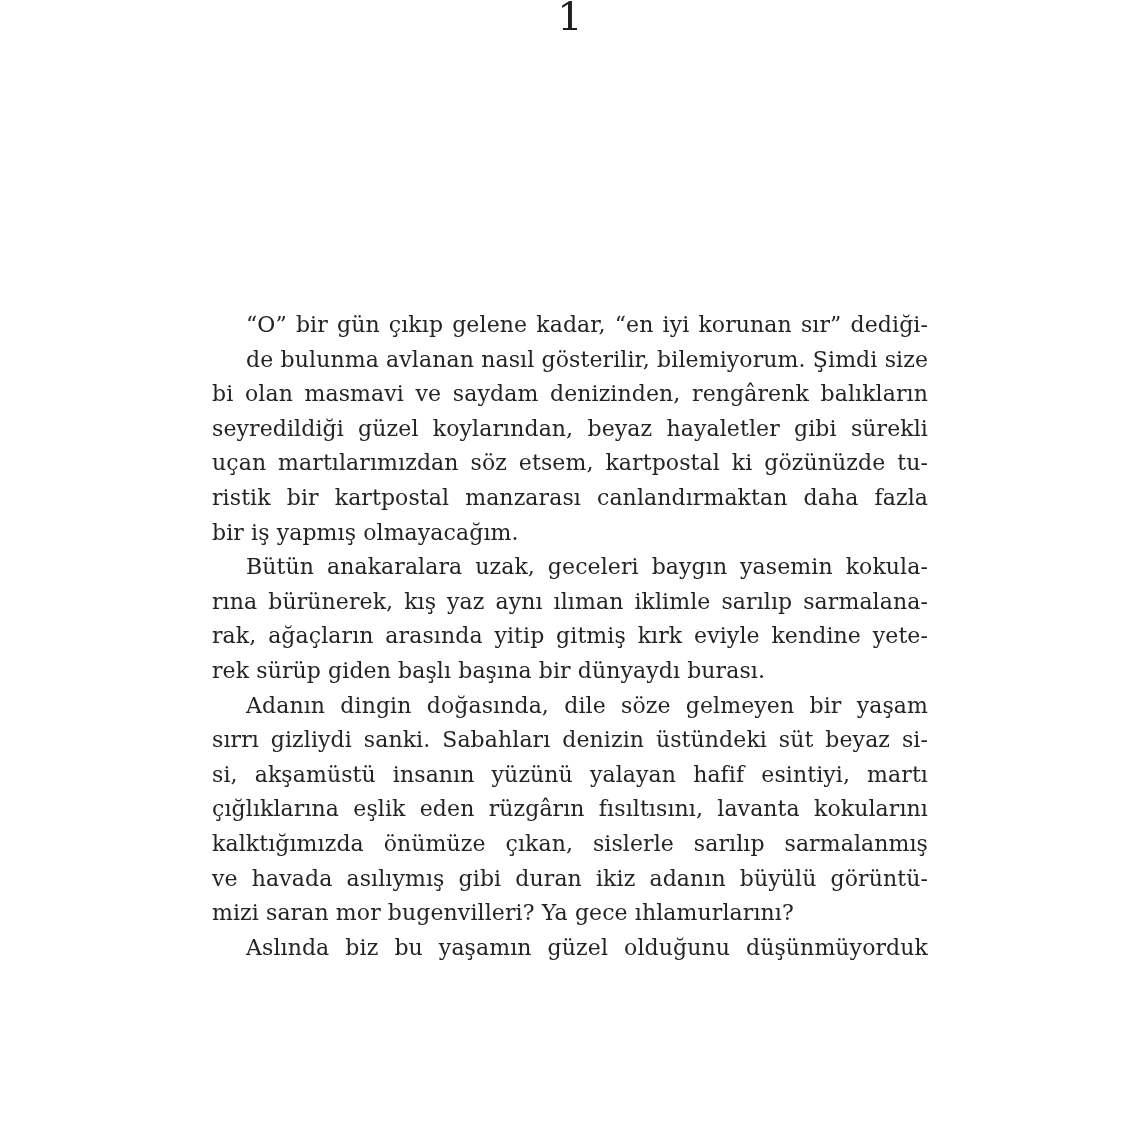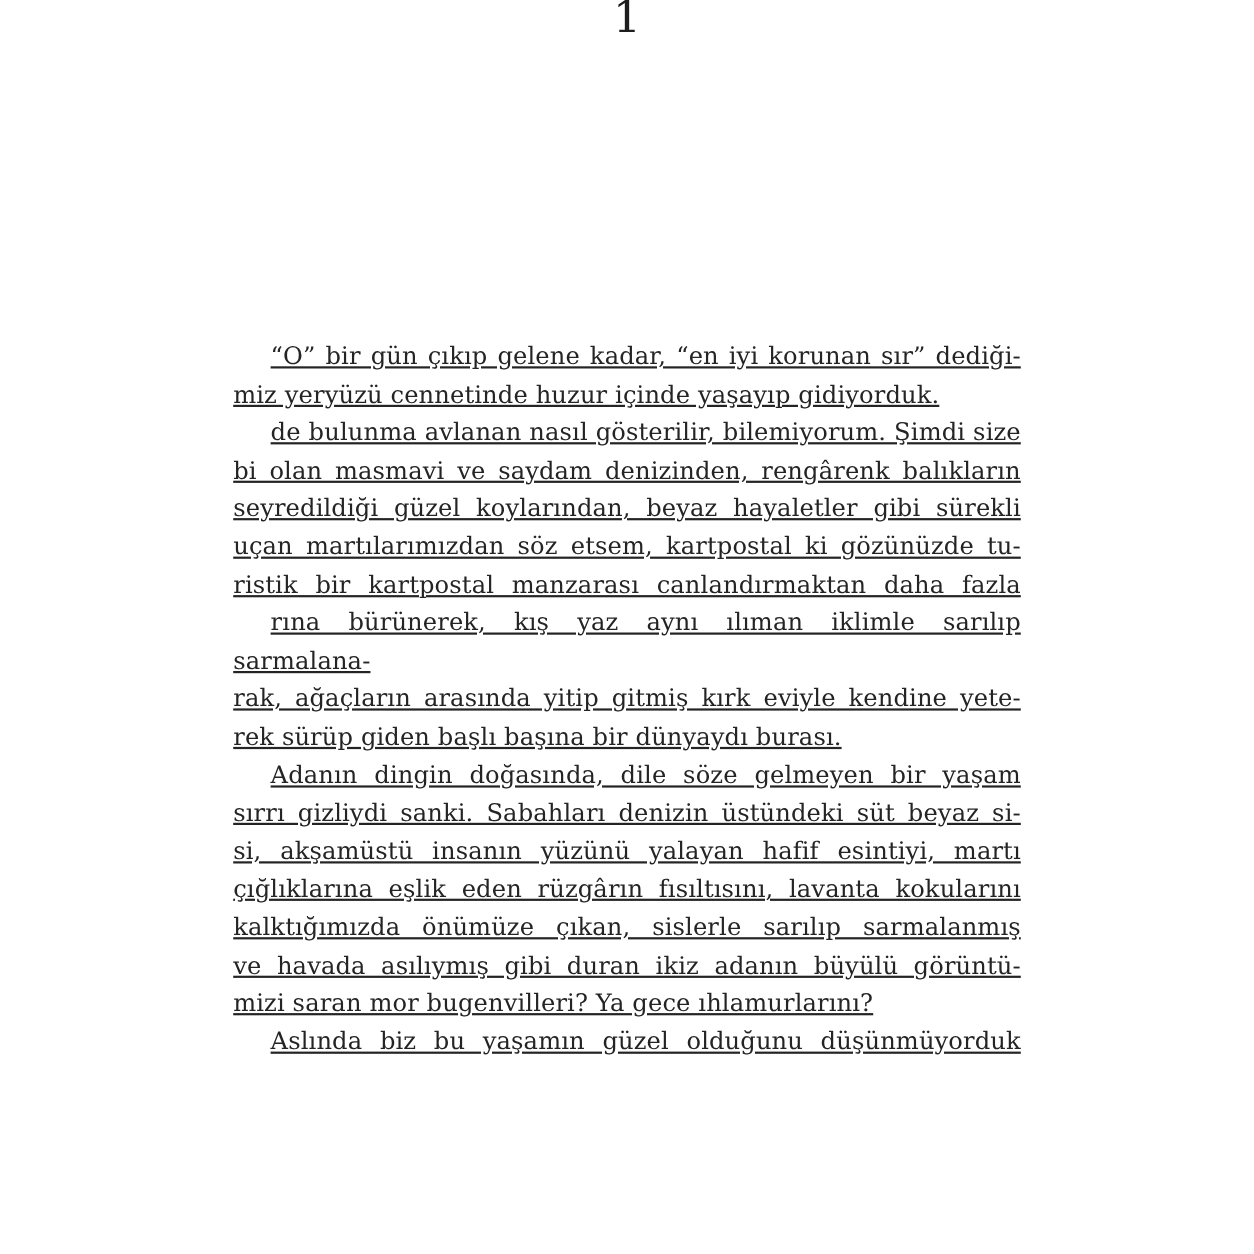--- a/index.html
+++ b/index.html
@@ -27,21 +27,20 @@
     color: #1e1e1e;
   }
   .text-block {
     position: absolute;
     top: 308px;
     left: 212px;
     width: 716px;
     font-size: 22px;
     line-height: 34.6px;
     letter-spacing: 0.1px;
-    text-decoration: underline;
   }
   .paragraph {
     margin: 0;
     padding: 0;
   }
   .text-line {
     text-align: justify;
     text-align-last: justify;
     white-space: normal;
   }
@@ -53,30 +52,31 @@
   }
 </style>
 </head>
 <body>
 
 <div class="page">
   <div class="chapter-number">1</div>
   <div class="text-block" id="text-block">
       <div class="paragraph">
         <div class="text-line">“O” bir gün çıkıp gelene kadar, “en iyi korunan sır” dediği-</div>
-        <div class="text-line last-line">miz yeryüzü cennetinde huzur içinde yaşayıp gidiyorduk.</div>
       </div>
       <div class="paragraph">
         <div class="text-line">de bulunma avlanan nasıl gösterilir, bilemiyorum. Şimdi size</div>
         <div class="text-line">bi olan masmavi ve saydam denizinden, rengârenk balıkların</div>
         <div class="text-line">seyredildiği güzel koylarından, beyaz hayaletler gibi sürekli</div>
         <div class="text-line">uçan martılarımızdan söz etsem, kartpostal ki gözünüzde tu-</div>
         <div class="text-line">ristik bir kartpostal manzarası canlandırmaktan daha fazla</div>
+        <div class="text-line last-line">bir iş yapmış olmayacağım.</div>
       </div>
       <div class="paragraph">
+        <div class="text-line">Bütün anakaralara uzak, geceleri baygın yasemin kokula-</div>
         <div class="text-line">rına bürünerek, kış yaz aynı ılıman iklimle sarılıp sarmalana-</div>
         <div class="text-line">rak, ağaçların arasında yitip gitmiş kırk eviyle kendine yete-</div>
         <div class="text-line last-line">rek sürüp giden başlı başına bir dünyaydı burası.</div>
       </div>
       <div class="paragraph">
         <div class="text-line">Adanın dingin doğasında, dile söze gelmeyen bir yaşam</div>
         <div class="text-line">sırrı gizliydi sanki. Sabahları denizin üstündeki süt beyaz si-</div>
         <div class="text-line">si, akşamüstü insanın yüzünü yalayan hafif esintiyi, martı</div>
         <div class="text-line">çığlıklarına eşlik eden rüzgârın fısıltısını, lavanta kokularını</div>
         <div class="text-line">kalktığımızda önümüze çıkan, sislerle sarılıp sarmalanmış</div>

